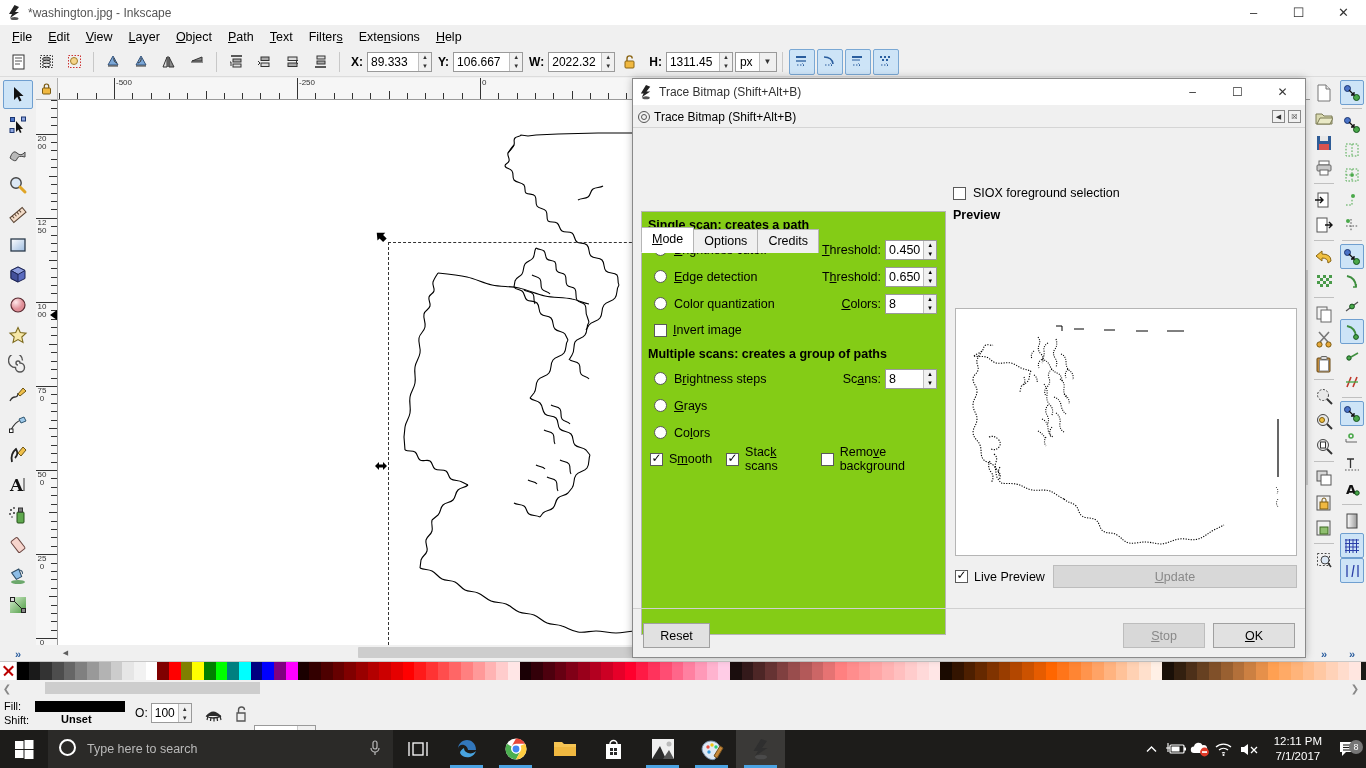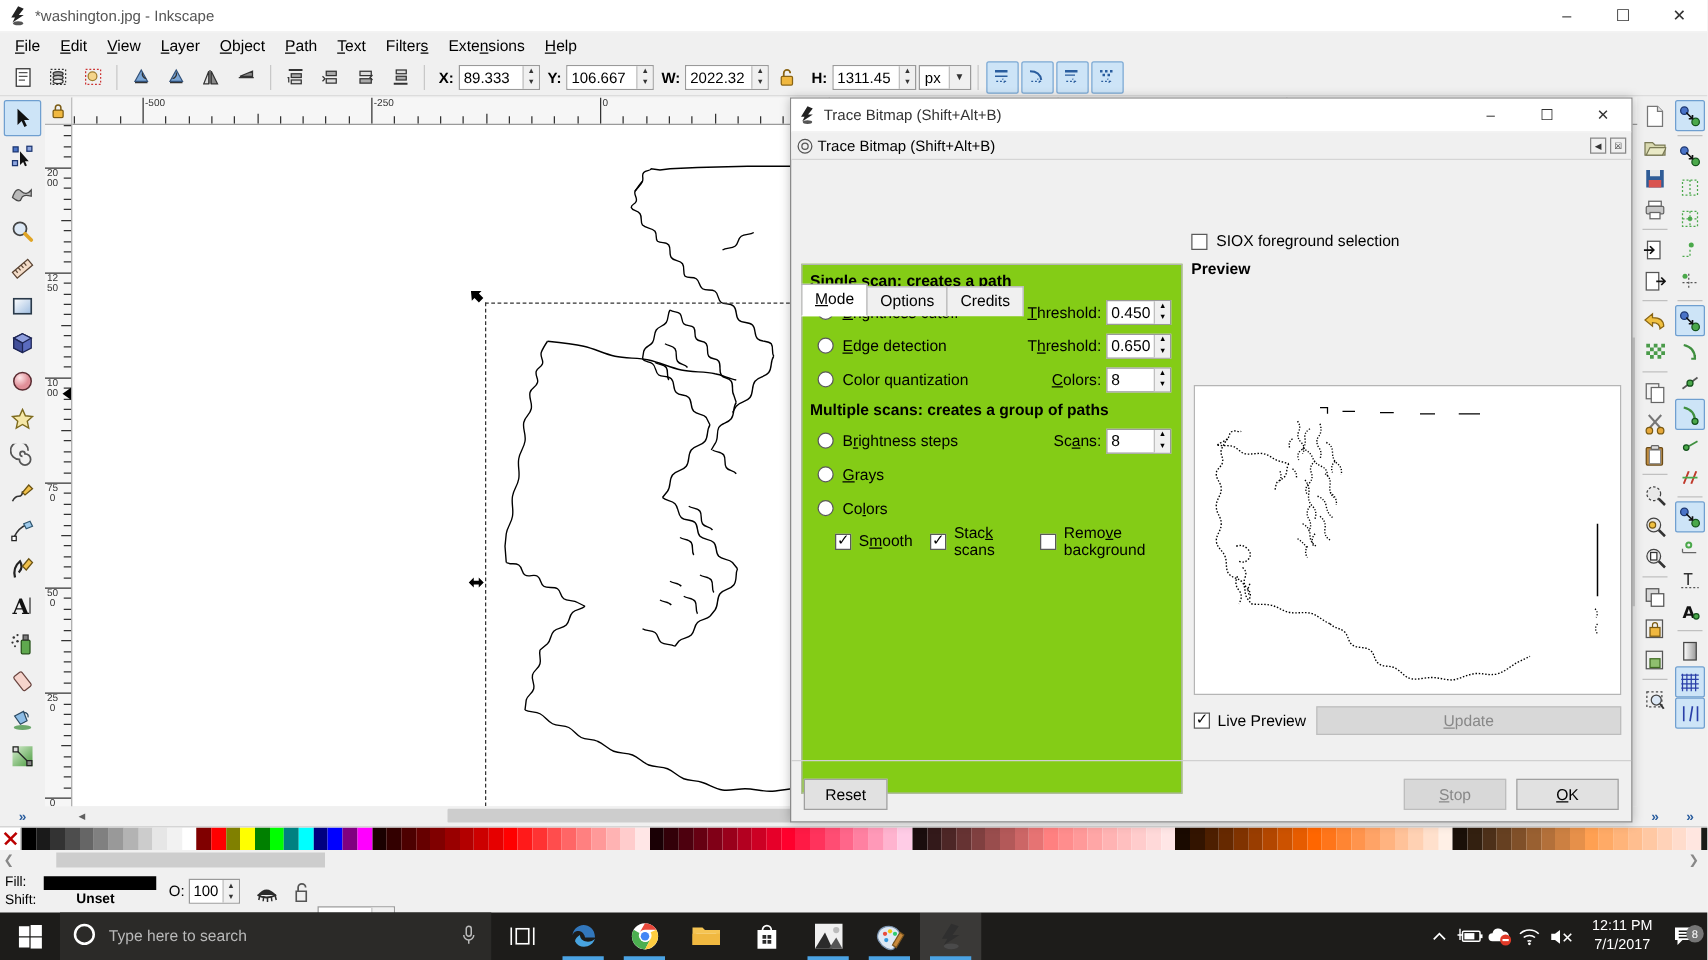--- a/index.html
+++ b/index.html
@@ -1437,20 +1437,24 @@
           <span class="fldlabel"><u>C</u>olors:</span>
           <div class="numspin">
             <div class="v">8</div>
             <div class="ar">
                 <span>▲</span>
                 <span>▼</span>
               </div>
           </div>
         </div>
 
+        <div class="cb-row">
+          <div class="cbx"></div>
+          <span class="cl"><u>I</u>nvert image</span>
+        </div>
 
         <div class="sectionhdr" style="margin-top:4px">Multiple scans: creates a group of paths</div>
 
         <div class="radio-row">
           <div class="radio"></div>
           <span class="rl">B<u>r</u>ightness steps</span>
           <div class="sp"></div>
           <span class="fldlabel">Sc<u>a</u>ns:</span>
           <div class="numspin">
             <div class="v">8</div>
@@ -1464,21 +1468,21 @@
         <div class="radio-row">
           <div class="radio"></div>
           <span class="rl"><u>G</u>rays</span>
         </div>
 
         <div class="radio-row">
           <div class="radio"></div>
           <span class="rl">Co<u>l</u>ors</span>
         </div>
 
-        <div class="cb-row" style="padding-left:26px">
+        <div class="cb-row" style="padding-left:8px">
           <div class="cbx on"></div>
           <span class="cl">S<u>m</u>ooth</span>
           <div class="cbx on" style="margin-left:14px"></div>
           <span class="cl">Stac<u>k</u> scans</span>
           <div class="cbx" style="margin-left:14px"></div>
           <span class="cl">Remo<u>v</u>e background</span>
         </div>
       </div>
 
       <div class="preview-pane">

